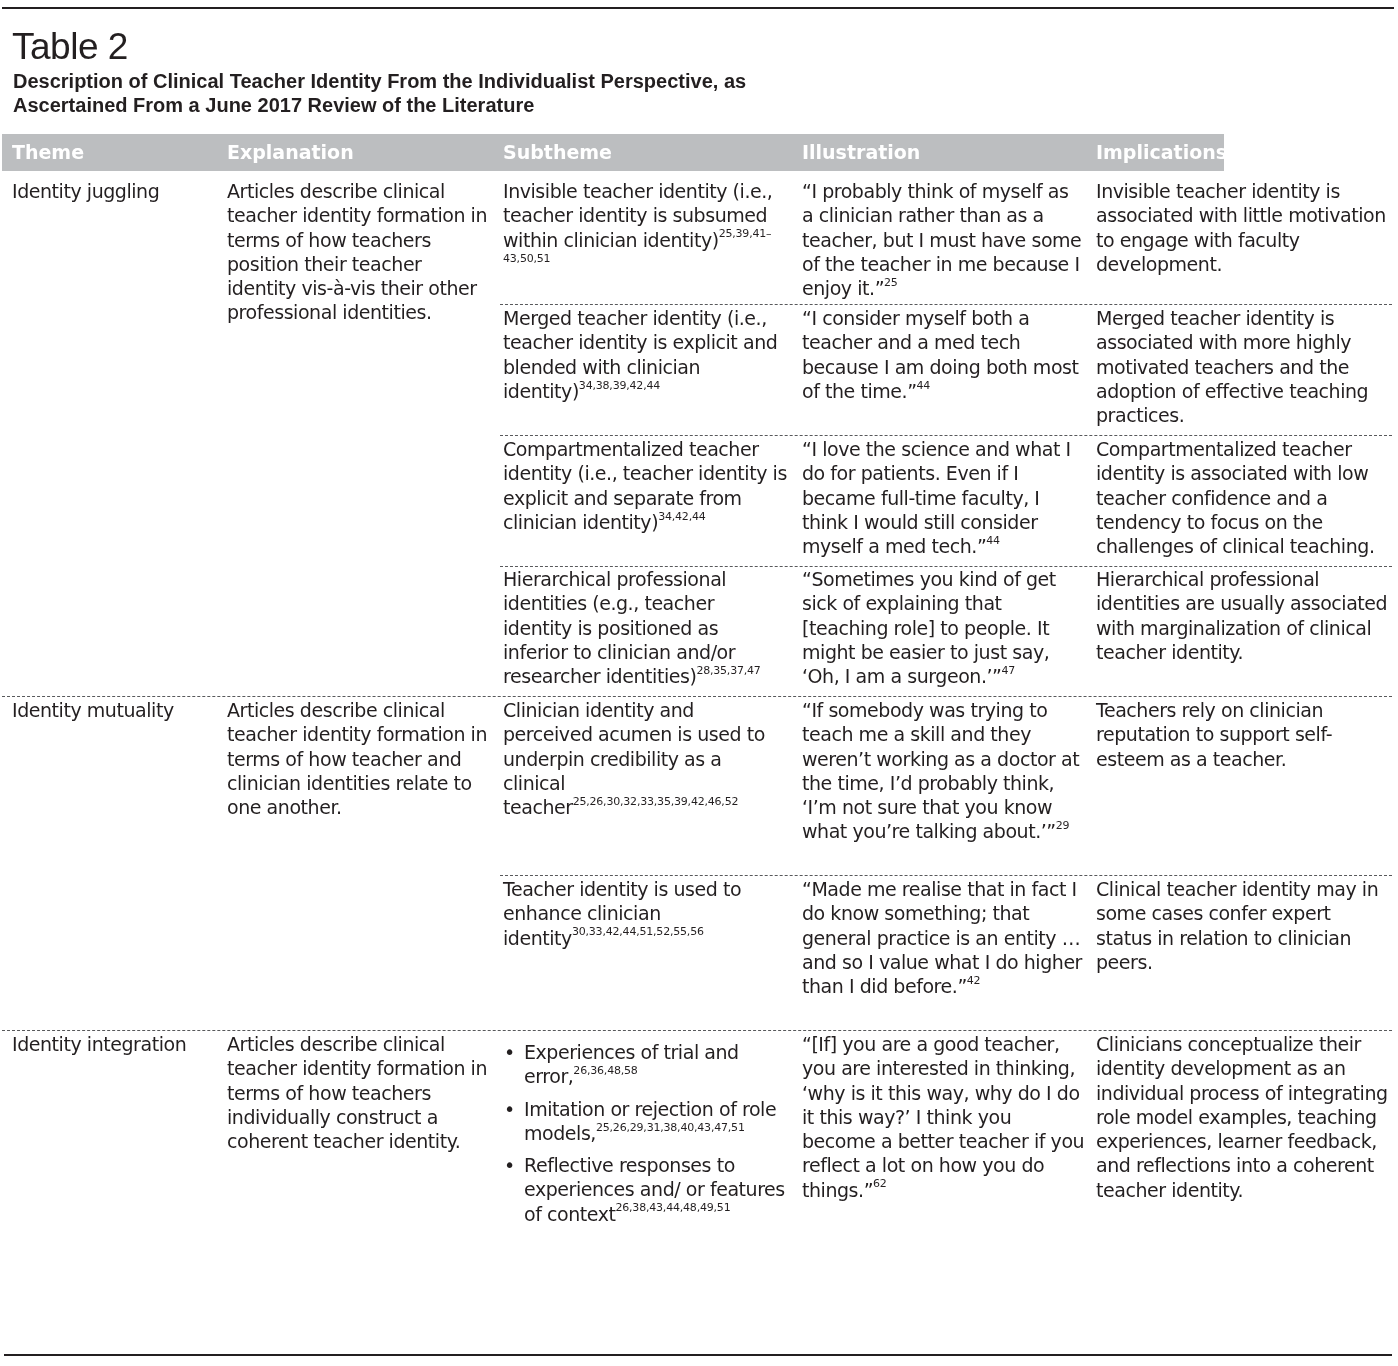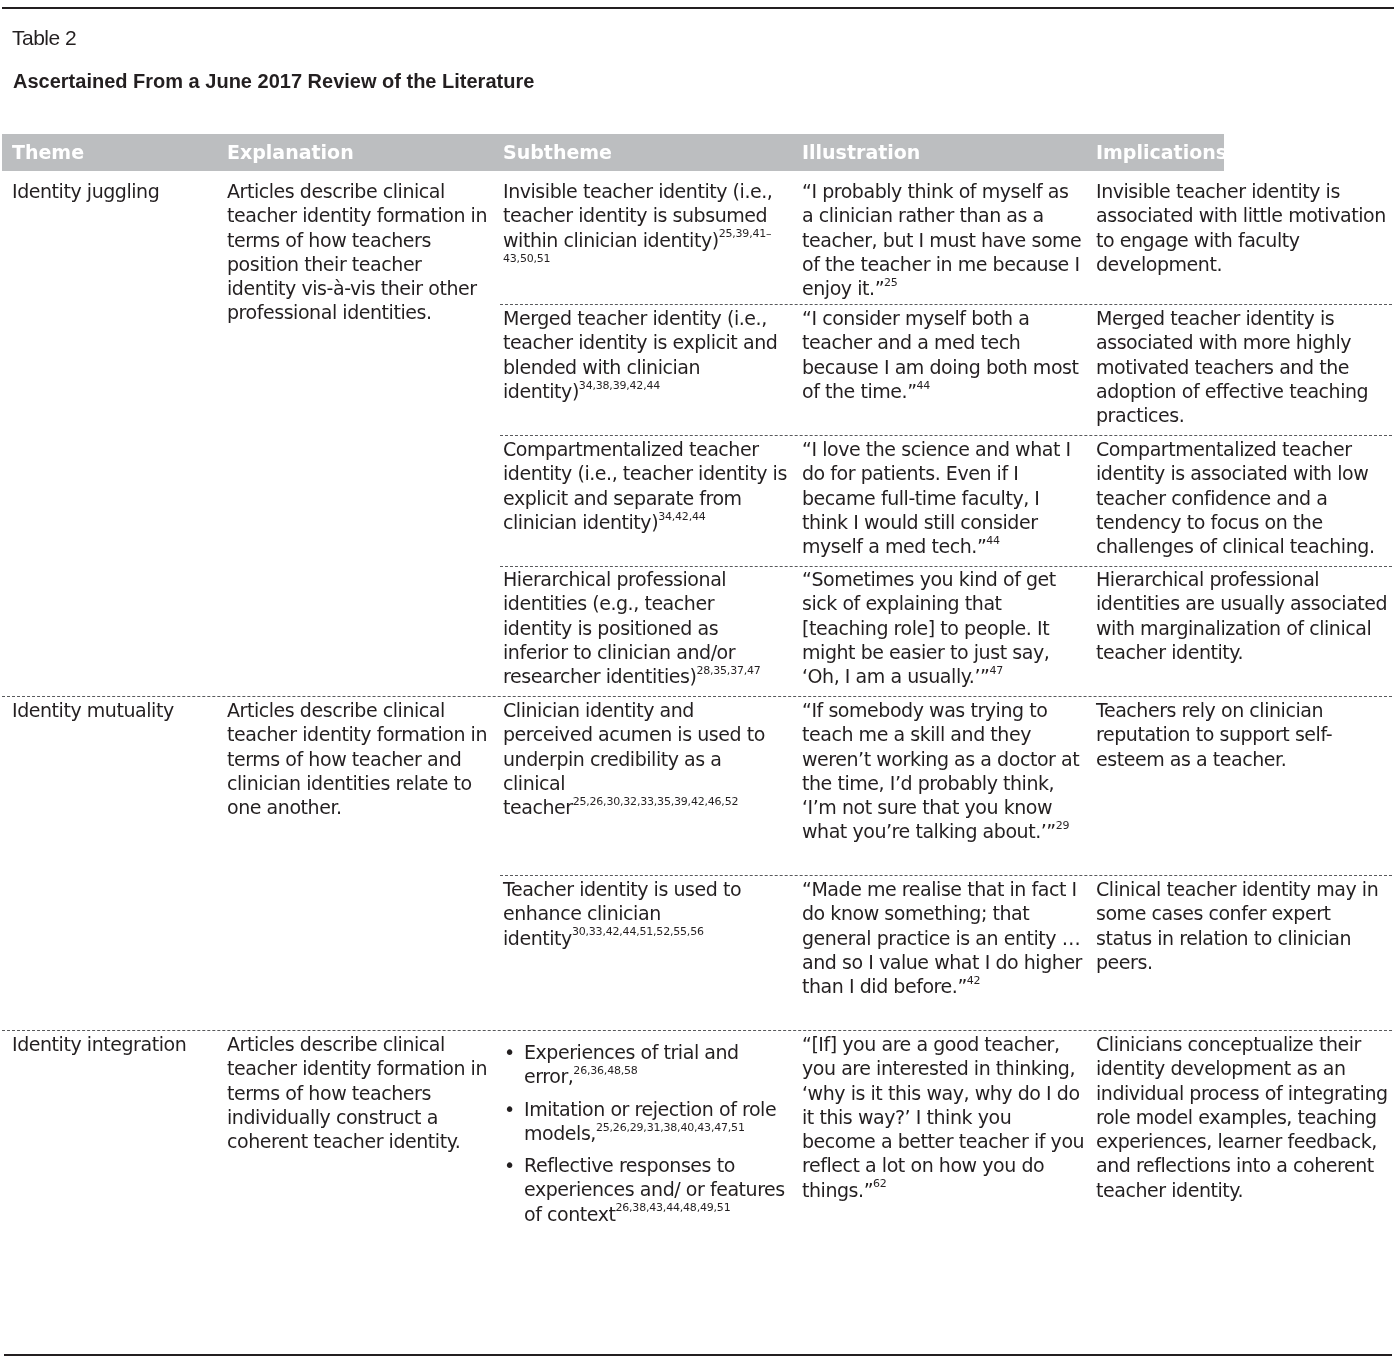--- a/index.html
+++ b/index.html
@@ -3,21 +3,21 @@
 <meta charset="utf-8">
 <style>
   html, body { margin: 0; padding: 0; background: #ffffff; }
   body {
     width: 1398px; height: 1366px; position: relative; overflow: hidden;
     font-family: "DejaVu Sans", sans-serif; color: #231f20;
   }
   .top-rule { position: absolute; left: 2px; top: 7px; width: 1392px; height: 2px; background: #231f20; }
   .table-label {
     position: absolute; left: 12px; top: 26px;
-    font-family: "Liberation Sans", sans-serif; font-size: 21px; font-weight: 400; letter-spacing: -0.5px;
+    font-family: "Liberation Sans", sans-serif; font-size: 37px; font-weight: 400; letter-spacing: -0.5px;
     color: #231f20;
   }
   .table-caption {
     position: absolute; left: 13px; top: 69px; width: 880px;
     font-family: "Liberation Sans", sans-serif; font-size: 20px; font-weight: 700; line-height: 24px;
     color: #231f20;
   }
   .header-row {
     position: absolute; left: 2px; top: 134px; width: 1222px; height: 37px;
     background: #bcbec0;
@@ -52,20 +52,21 @@
   ul.bullets { list-style: none; margin: 8px 0 0 0; padding: 0; }
   ul.bullets li { position: relative; padding-left: 21px; margin-bottom: 8px; }
   ul.bullets li .bullet { position: absolute; left: 1px; top: 0; }
 </style>
 </head>
 <body>
 
 <div class="top-rule"></div>
 <div class="table-label">Table 2</div>
 <div class="table-caption">
+  <div>Description of Clinical Teacher Identity From the Individualist Perspective, as</div>
   <div>Ascertained From a June 2017 Review of the Literature</div>
 </div>
 
 <div class="header-row">
   <div class="hcell col-theme">Theme</div>
   <div class="hcell col-expl">Explanation</div>
   <div class="hcell col-sub">Subtheme</div>
   <div class="hcell col-ill">Illustration</div>
   <div class="hcell col-imp">Implications</div>
 </div>
@@ -90,21 +91,21 @@
 
   <div>
     <div class="cell col-sub" style="top:437px"><span>Compartmentalized teacher identity (i.e., teacher identity is explicit and separate from clinician identity)</span><sup>34,42,44</sup></div>
     <div class="cell col-ill" style="top:437px"><span>“I love the science and what I do for patients. Even if I became full-time faculty, I think I would still consider myself a med tech.”</span><sup>44</sup></div>
     <div class="cell col-imp" style="top:437px">Compartmentalized teacher identity is associated with low teacher confidence and a tendency to focus on the challenges of clinical teaching.</div>
   </div>
   <div class="dash-sub" style="top:566px"></div>
 
   <div>
     <div class="cell col-sub" style="top:567px"><span>Hierarchical professional identities (e.g., teacher identity is positioned as inferior to clinician and/or researcher identities)</span><sup>28,35,37,47</sup></div>
-    <div class="cell col-ill" style="top:567px"><span>“Sometimes you kind of get sick of explaining that [teaching role] to people. It might be easier to just say, ‘Oh, I am a usually.’”</span><sup>47</sup></div>
+    <div class="cell col-ill" style="top:567px"><span>“Sometimes you kind of get sick of explaining that [teaching role] to people. It might be easier to just say, ‘Oh, I am a surgeon.’”</span><sup>47</sup></div>
     <div class="cell col-imp" style="top:567px">Hierarchical professional identities are usually associated with marginalization of clinical teacher identity.</div>
   </div>
 </div>
 
 <div class="dash-full" style="top:696px"></div>
 
 <div>
   <div class="cell col-theme" style="top:698px">Identity mutuality</div>
   <div class="cell col-expl" style="top:698px">Articles describe clinical teacher identity formation in terms of how teacher and clinician identities relate to one another.</div>
 

